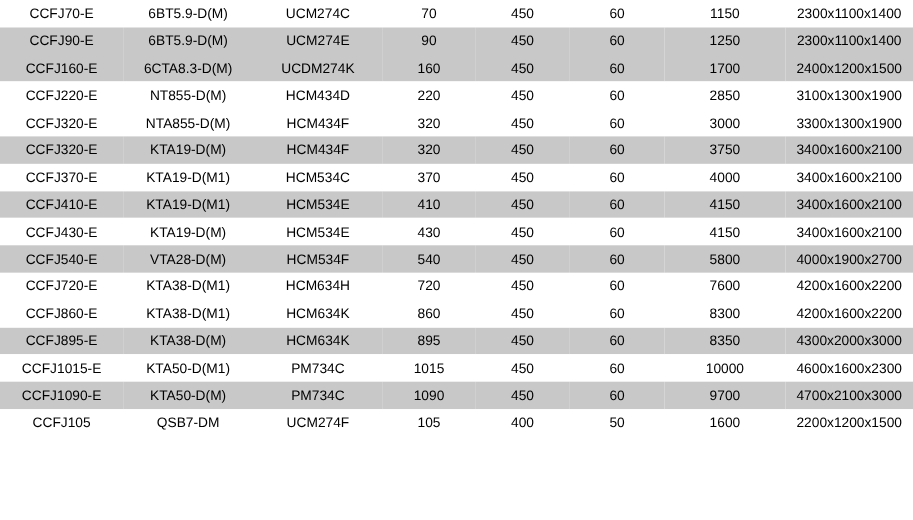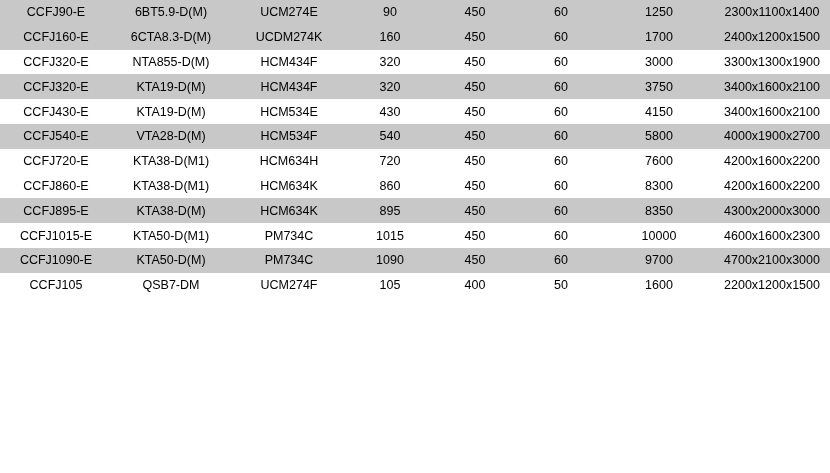--- a/index.html
+++ b/index.html
@@ -42,20 +42,30 @@
   .c5 { width: 86px; }
   .c6 { width: 110px; }
   .c7 { width: 116px; }
 </style>
 </head>
 <body>
 
 <table class="spec-table">
   <tbody>
 
+    <tr class="row-plain">
+      <td class="c0">CCFJ70-E</td>
+      <td class="c1">6BT5.9-D(M)</td>
+      <td class="c2">UCM274C</td>
+      <td class="c3">70</td>
+      <td class="c4">450</td>
+      <td class="c5">60</td>
+      <td class="c6">1150</td>
+      <td class="c7">2300x1100x1400</td>
+    </tr>
 
     <tr class="row-alt">
       <td class="c0">CCFJ90-E</td>
       <td class="c1">6BT5.9-D(M)</td>
       <td class="c2">UCM274E</td>
       <td class="c3">90</td>
       <td class="c4">450</td>
       <td class="c5">60</td>
       <td class="c6">1250</td>
       <td class="c7">2300x1100x1400</td>
@@ -66,20 +76,30 @@
       <td class="c0">CCFJ160-E</td>
       <td class="c1">6CTA8.3-D(M)</td>
       <td class="c2">UCDM274K</td>
       <td class="c3">160</td>
       <td class="c4">450</td>
       <td class="c5">60</td>
       <td class="c6">1700</td>
       <td class="c7">2400x1200x1500</td>
     </tr>
 
+    <tr class="row-plain">
+      <td class="c0">CCFJ220-E</td>
+      <td class="c1">NT855-D(M)</td>
+      <td class="c2">HCM434D</td>
+      <td class="c3">220</td>
+      <td class="c4">450</td>
+      <td class="c5">60</td>
+      <td class="c6">2850</td>
+      <td class="c7">3100x1300x1900</td>
+    </tr>
 
 
     <tr class="row-plain">
       <td class="c0">CCFJ320-E</td>
       <td class="c1">NTA855-D(M)</td>
       <td class="c2">HCM434F</td>
       <td class="c3">320</td>
       <td class="c4">450</td>
       <td class="c5">60</td>
       <td class="c6">3000</td>
@@ -90,21 +110,41 @@
       <td class="c0">CCFJ320-E</td>
       <td class="c1">KTA19-D(M)</td>
       <td class="c2">HCM434F</td>
       <td class="c3">320</td>
       <td class="c4">450</td>
       <td class="c5">60</td>
       <td class="c6">3750</td>
       <td class="c7">3400x1600x2100</td>
     </tr>
 
-
+    <tr class="row-plain">
+      <td class="c0">CCFJ370-E</td>
+      <td class="c1">KTA19-D(M1)</td>
+      <td class="c2">HCM534C</td>
+      <td class="c3">370</td>
+      <td class="c4">450</td>
+      <td class="c5">60</td>
+      <td class="c6">4000</td>
+      <td class="c7">3400x1600x2100</td>
+    </tr>
+
+    <tr class="row-alt">
+      <td class="c0">CCFJ410-E</td>
+      <td class="c1">KTA19-D(M1)</td>
+      <td class="c2">HCM534E</td>
+      <td class="c3">410</td>
+      <td class="c4">450</td>
+      <td class="c5">60</td>
+      <td class="c6">4150</td>
+      <td class="c7">3400x1600x2100</td>
+    </tr>
 
     <tr class="row-plain">
       <td class="c0">CCFJ430-E</td>
       <td class="c1">KTA19-D(M)</td>
       <td class="c2">HCM534E</td>
       <td class="c3">430</td>
       <td class="c4">450</td>
       <td class="c5">60</td>
       <td class="c6">4150</td>
       <td class="c7">3400x1600x2100</td>

